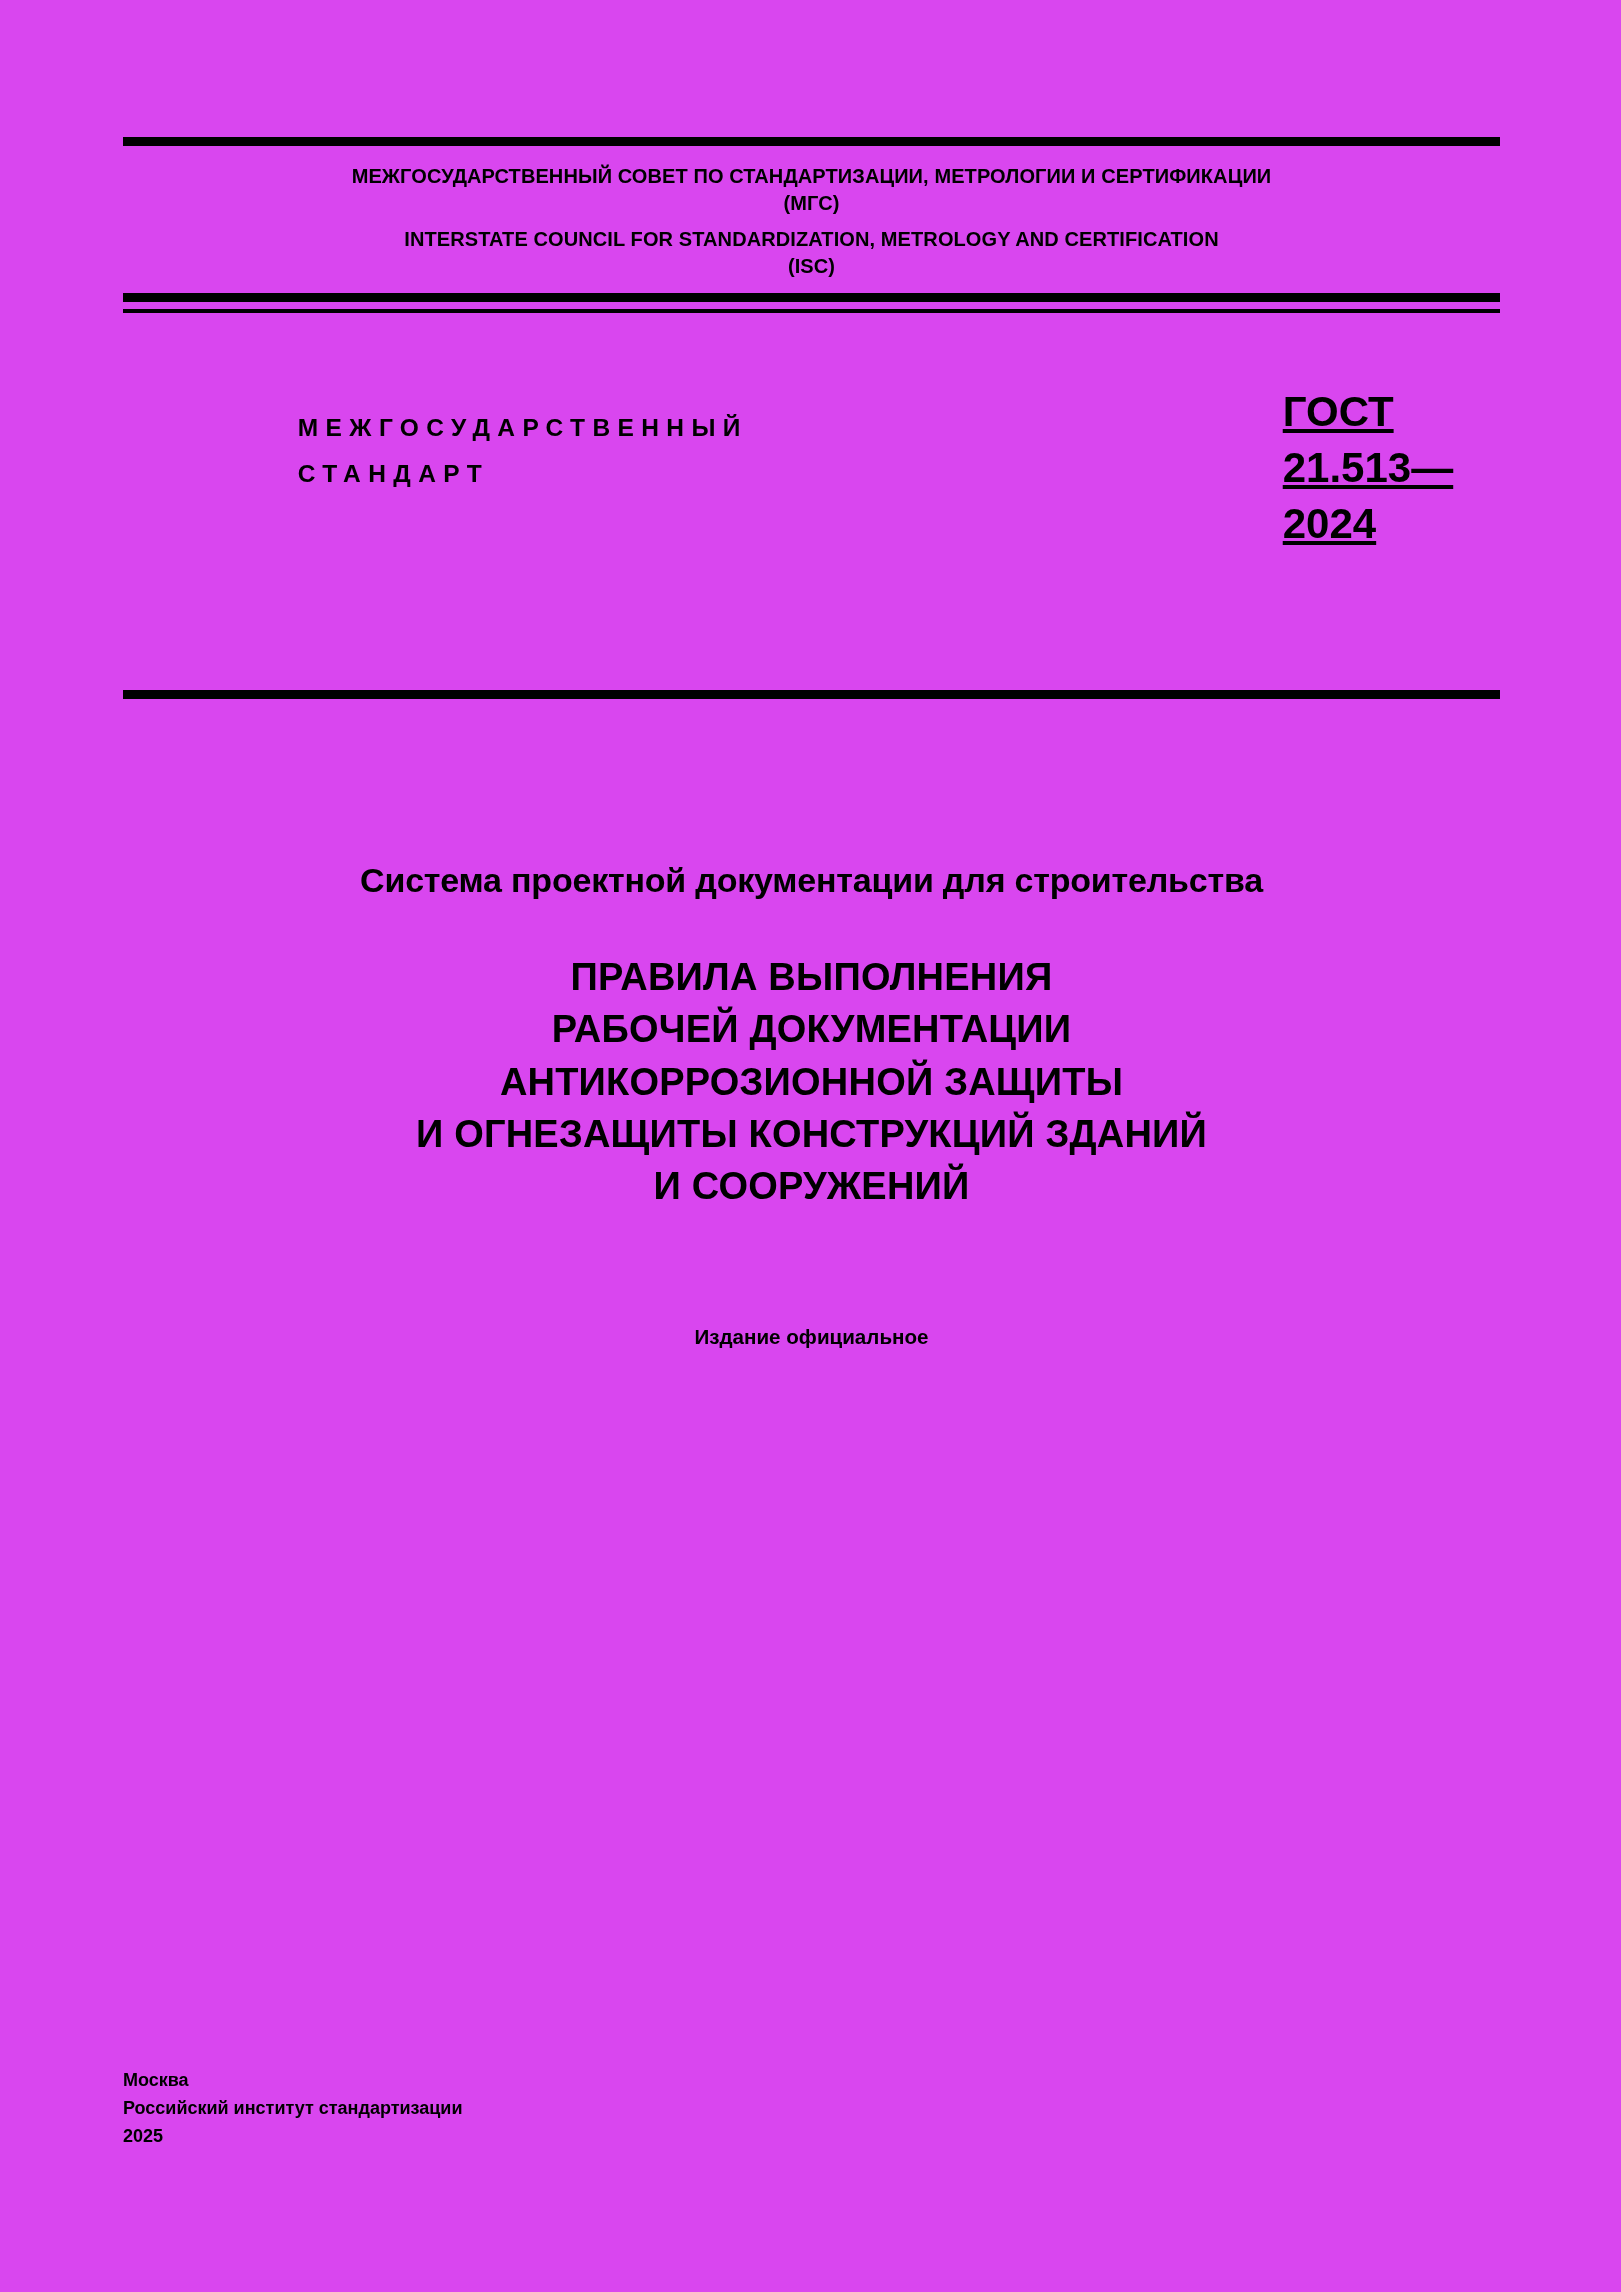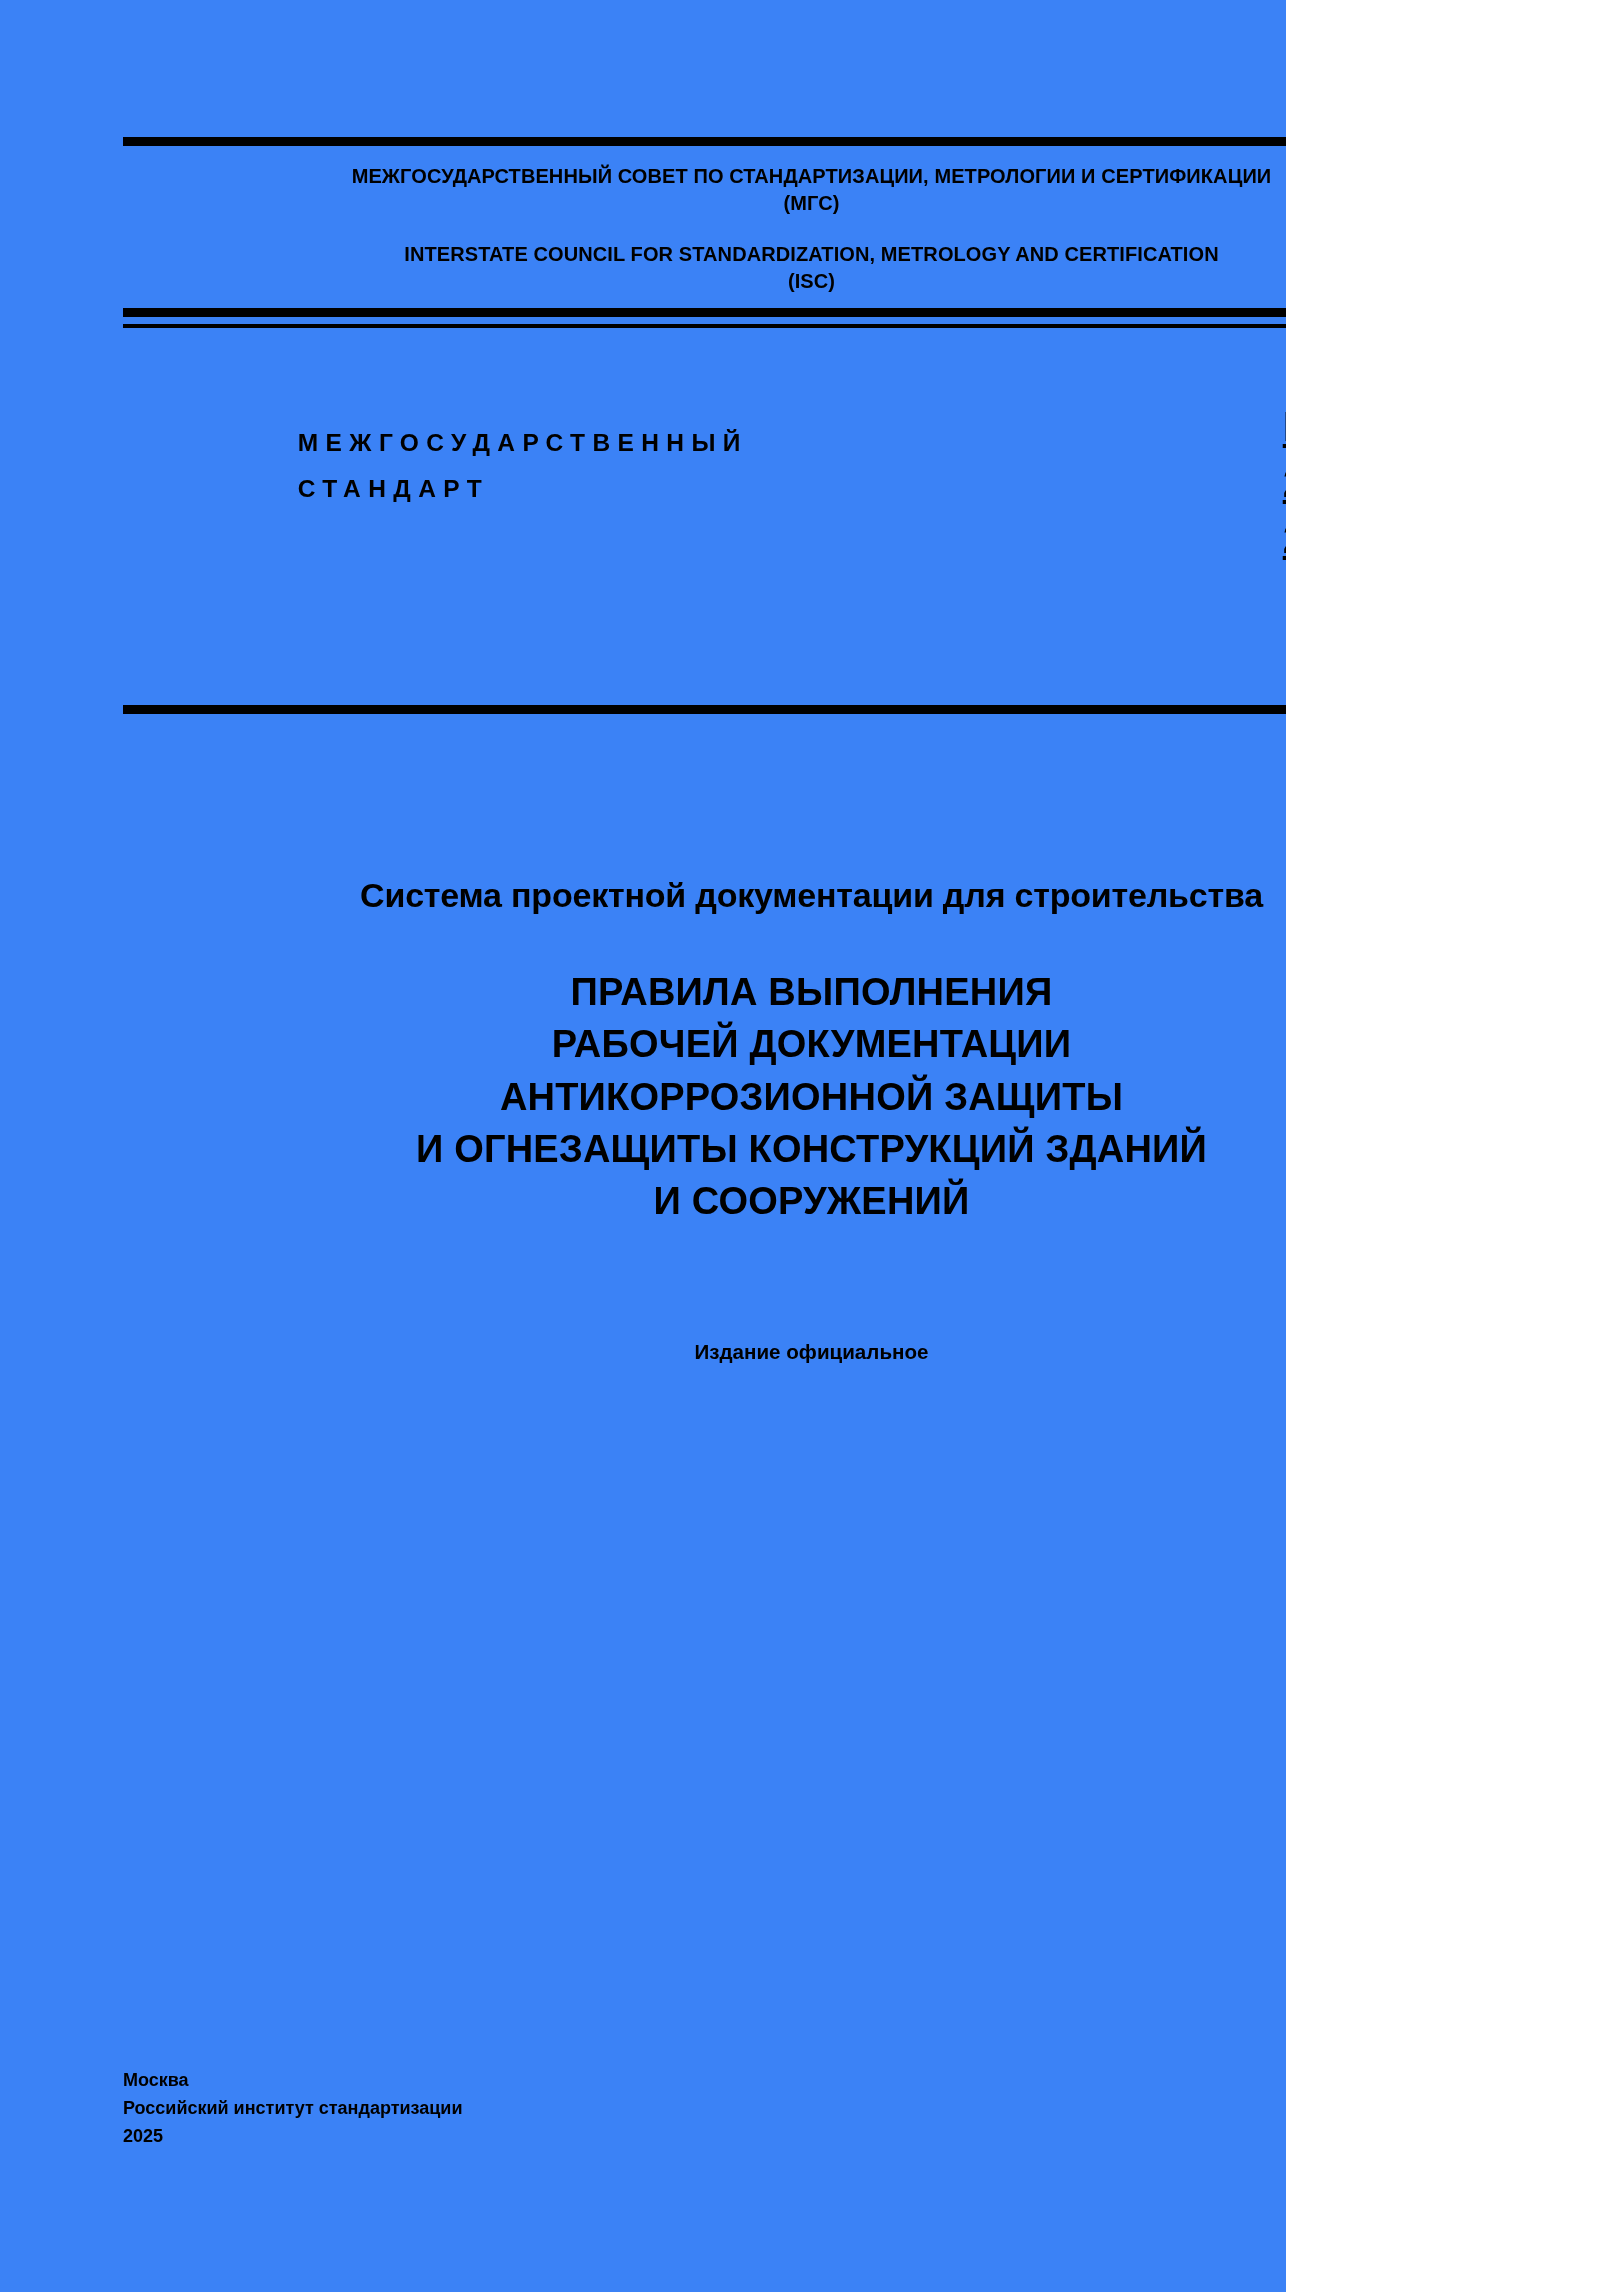--- a/index.html
+++ b/index.html
@@ -2,23 +2,23 @@
 <html><head>
 <meta charset="utf-8">
 <style>
   html, body {
     margin: 0;
     padding: 0;
     background: #ffffff;
   }
   .page {
     position: relative;
-    width: 1286px;
+    width: 1621px;
     height: 2293px;
-    background: #3b82f6;
+    background: #d946ef;
     font-family: "Liberation Sans", sans-serif;
     color: #000000;
     overflow: hidden;
     box-sizing: border-box;
   }
   .content {
     position: absolute;
     left: 123px;
     top: 0;
     width: 1377px;
@@ -43,21 +43,21 @@
     text-align: center;
     padding: 17.6px 39px 13.7px 39px;
   }
   .council-line {
     font-size: 20px;
     font-weight: bold;
     line-height: 1.34;
     letter-spacing: 0.1px;
   }
   .council-line.en {
-    margin-top: 24px;
+    margin-top: 9px;
   }
 
   
   .std-band {
     display: flex;
     align-items: flex-start;
     justify-content: space-between;
     padding: 71px 7.8px 0 7.8px;
     min-height: 245px;
   }

